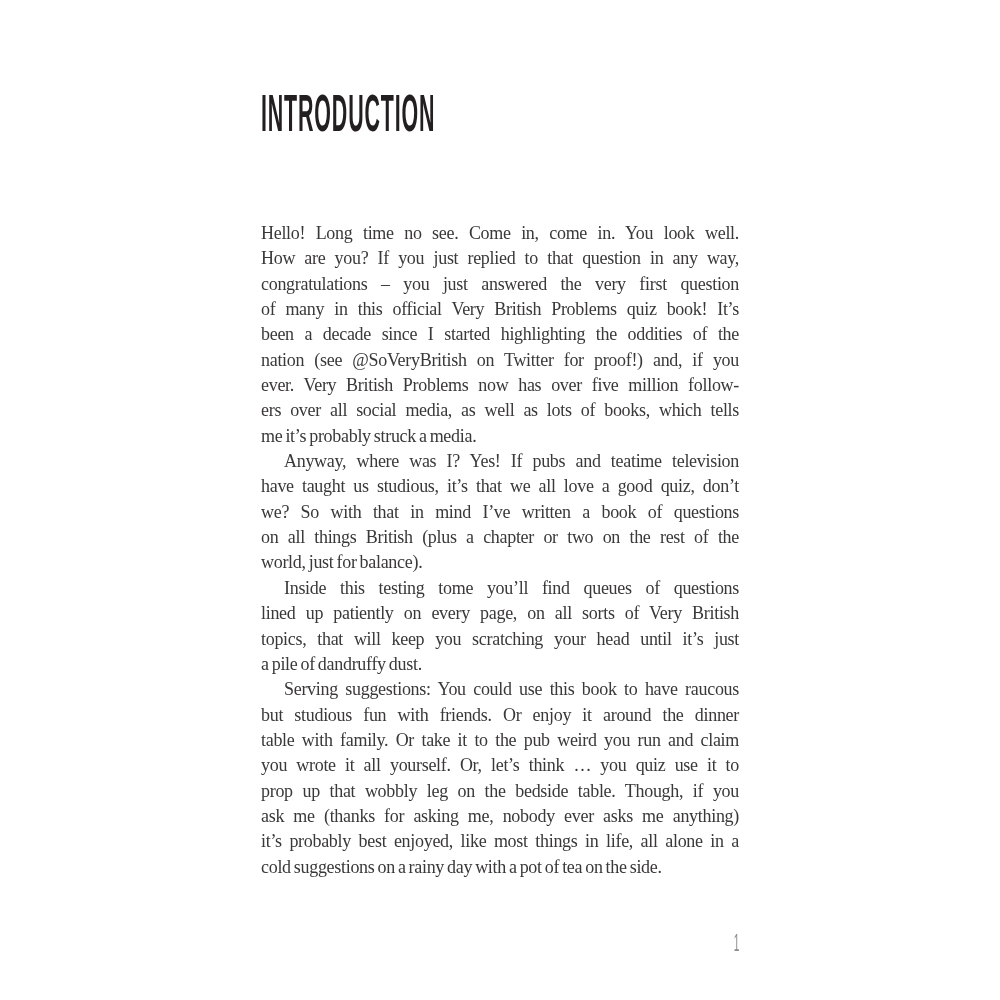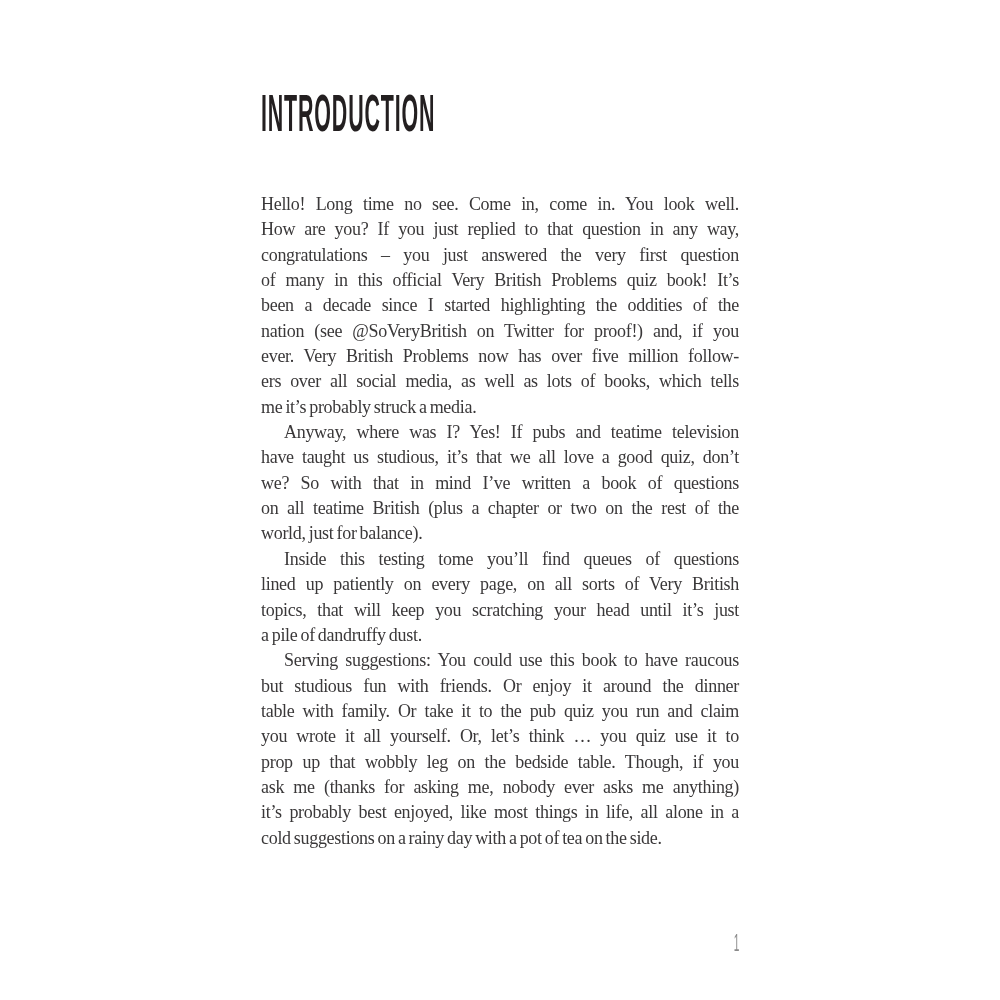--- a/index.html
+++ b/index.html
@@ -22,21 +22,21 @@
     line-height: 1;
     letter-spacing: 2px;
     color: #231f20;
     white-space: nowrap;
     transform: scaleX(0.42);
     transform-origin: 0 0;
   }
   .textblock {
     position: absolute;
     left: 261px;
-    top: 192px;
+    top: 221px;
     width: 478px;
     color: #3a3839;
     font-size: 18px;
     line-height: 25.35px;
     letter-spacing: -0.3px;
     word-spacing: -1.2px;
   }
   .line {
     text-align: justify;
     text-align-last: justify;
@@ -76,29 +76,29 @@
       <div class="line">congratulations – you just answered the very first question</div>
       <div class="line">of many in this official Very British Problems quiz book! It’s</div>
       <div class="line">been a decade since I started highlighting the oddities of the</div>
       <div class="line">nation (see @SoVeryBritish on Twitter for proof!) and, if you</div>
       <div class="line">ever. Very British Problems now has over five million follow-</div>
       <div class="line">ers over all social media, as well as lots of books, which tells</div>
       <div class="line last">me it’s probably struck a media.</div>
       <div class="line indent">Anyway, where was I? Yes! If pubs and teatime television</div>
       <div class="line">have taught us studious, it’s that we all love a good quiz, don’t</div>
       <div class="line">we? So with that in mind I’ve written a book of questions</div>
-      <div class="line">on all teatime British (plus a chapter or two on the rest of the</div>
+      <div class="line">on all things British (plus a chapter or two on the rest of the</div>
       <div class="line last">world, just for balance).</div>
       <div class="line indent">Inside this testing tome you’ll find queues of questions</div>
       <div class="line">lined up patiently on every page, on all sorts of Very British</div>
       <div class="line">topics, that will keep you scratching your head until it’s just</div>
       <div class="line last">a pile of dandruffy dust.</div>
       <div class="line indent">Serving suggestions: You could use this book to have raucous</div>
       <div class="line">but studious fun with friends. Or enjoy it around the dinner</div>
-      <div class="line">table with family. Or take it to the pub quiz you run and claim</div>
+      <div class="line">table with family. Or take it to the pub weird you run and claim</div>
       <div class="line">you wrote it all yourself. Or, let’s think … you quiz use it to</div>
       <div class="line">prop up that wobbly leg on the bedside table. Though, if you</div>
       <div class="line">ask me (thanks for asking me, nobody ever asks me anything)</div>
       <div class="line">it’s probably best enjoyed, like most things in life, all alone in a</div>
       <div class="line last">cold suggestions on a rainy day with a pot of tea on the side.</div>
     </main>
 
   <div class="folio">
     <span class="digit">1</span>
   </div>

